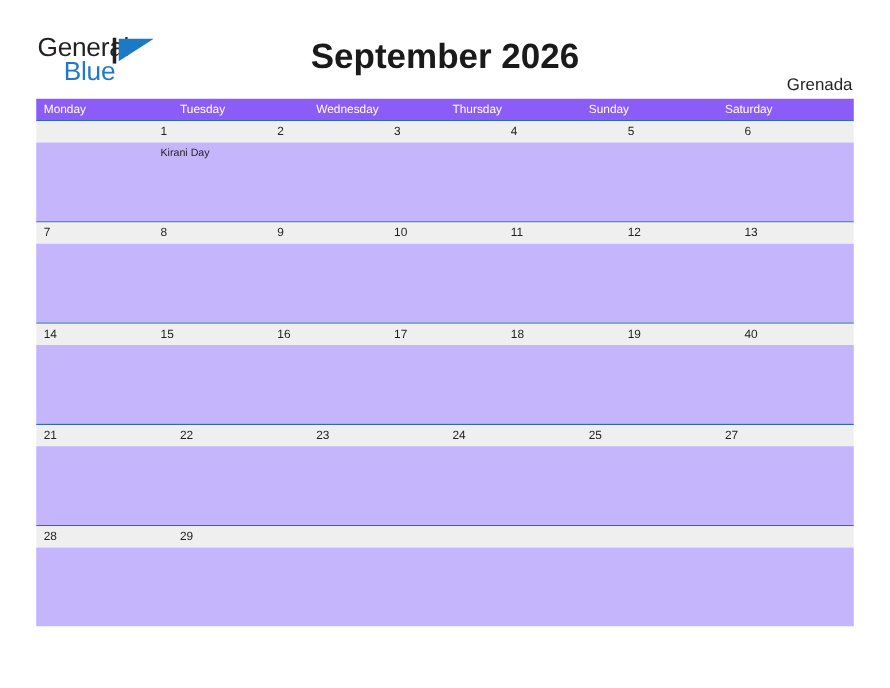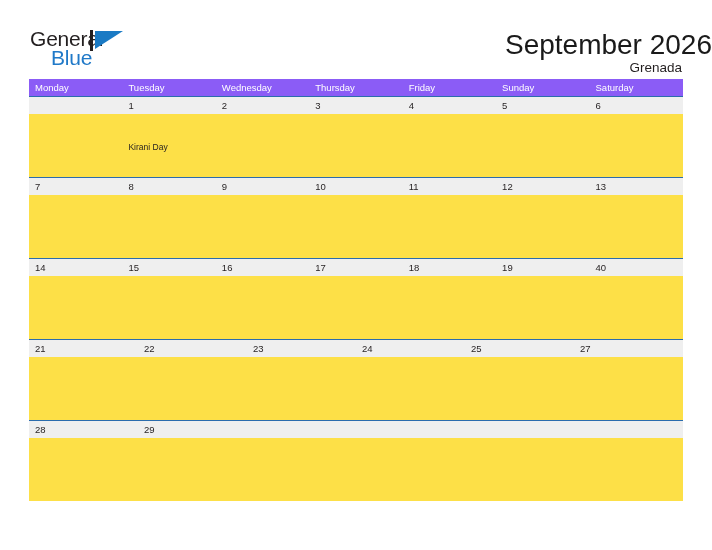--- a/index.html
+++ b/index.html
@@ -58,25 +58,25 @@
     top: 3px;
     width: 34px;
     height: 21px;
   }
 
   .cal-title {
     position: absolute;
     left: 0;
     right: 0;
     top: 29px;
-    text-align: right;
+    text-align: center;
     font-size: 28px;
     color: #1a1a1a;
     font-family: "Liberation Sans", sans-serif;
-    font-weight: normal;
+    font-weight: bold;
     letter-spacing: 0px;
   }
 
   .cal-locale {
     position: absolute;
     right: 30px;
     top: 60px;
     font-size: 13.5px;
     color: #231f20;
     text-align: right;
@@ -115,22 +115,21 @@
     border-top: none;
   }
   .week-dates {
     display: flex;
     height: 17px;
     background: #efefef;
   }
   .week-body {
     display: flex;
     height: 63px;
-    background: #fde047;
-    align-items: center;
+    background: #c4b5fd;
   }
   .daycell-date {
     flex: 1 1 0;
     font-size: 9.5px;
     line-height: 17px;
     color: #231f20;
     padding-left: 6px;
     box-sizing: border-box;
   }
   .daycell-events {
@@ -169,21 +168,20 @@
     <div class="cal-locale">Grenada</div>
   </div>
 
   <div class="calendar">
 
     <div class="weekdays">
       <div class="weekday">Monday</div>
       <div class="weekday">Tuesday</div>
       <div class="weekday">Wednesday</div>
       <div class="weekday">Thursday</div>
-      <div class="weekday">Friday</div>
       <div class="weekday">Sunday</div>
       <div class="weekday">Saturday</div>
     </div>
 
     <div class="week">
       <div class="week-dates">
         <div class="daycell-date"></div>
         <div class="daycell-date">1</div>
         <div class="daycell-date">2</div>
         <div class="daycell-date">3</div>

